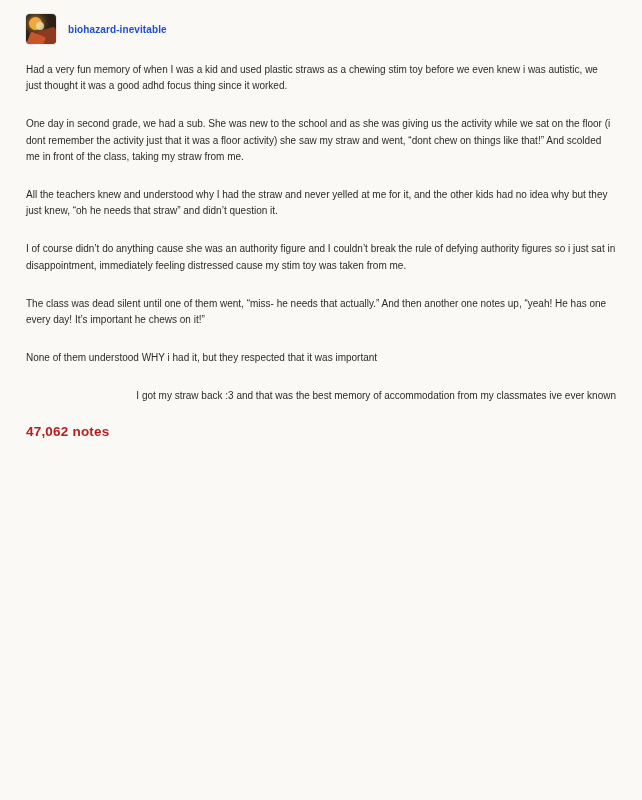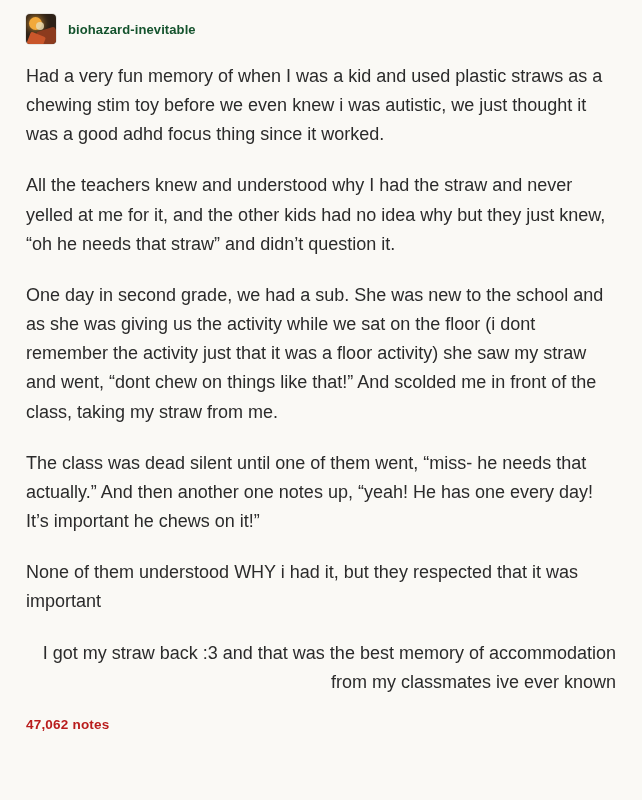--- a/index.html
+++ b/index.html
@@ -70,28 +70,28 @@
     position: absolute;
     left: 10px;
     top: 8px;
     width: 8px;
     height: 8px;
     background: #e8d9b0;
     border-radius: 50%;
     opacity: .85;
   }
   .username {
-    font-size: 13px;
+    font-size: 10px;
     font-weight: bold;
-    color: #14532d;
+    color: #1d4ed8;
     letter-spacing: 0.1px;
   }
   .post-body p {
     margin: 0 0 22px 0;
-    font-size: 18px;
+    font-size: 10px;
     line-height: 1.62;
     color: #2b2b2b;
   }
   .post-body p:last-child {
     margin-bottom: 20px;
     text-align: right;
   }
   .notes {
     font-size: 13.5px;
     font-weight: bold;
@@ -110,22 +110,23 @@
       <div class="a-sun"></div>
       <div class="a-shape1"></div>
       <div class="a-shape2"></div>
       <div class="a-shape3"></div>
     </div>
     <div class="username">biohazard-inevitable</div>
   </div>
 
   <div class="post-body">
     <p>Had a very fun memory of when I was a kid and used plastic straws as a chewing stim toy before we even knew i was autistic, we just thought it was a good adhd focus thing since it worked.</p>
+    <p>One day in second grade, we had a sub. She was new to the school and as she was giving us the activity while we sat on the floor (i dont remember the activity just that it was a floor activity) she saw my straw and went, “dont chew on things like that!” And scolded me in front of the class, taking my straw from me.</p>
     <p>All the teachers knew and understood why I had the straw and never yelled at me for it, and the other kids had no idea why but they just knew, “oh he needs that straw” and didn’t question it.</p>
-    <p>One day in second grade, we had a sub. She was new to the school and as she was giving us the activity while we sat on the floor (i dont remember the activity just that it was a floor activity) she saw my straw and went, “dont chew on things like that!” And scolded me in front of the class, taking my straw from me.</p>
+    <p>I of course didn’t do anything cause she was an authority figure and I couldn’t break the rule of defying authority figures so i just sat in disappointment, immediately feeling distressed cause my stim toy was taken from me.</p>
     <p>The class was dead silent until one of them went, “miss- he needs that actually.” And then another one notes up, “yeah! He has one every day! It’s important he chews on it!”</p>
     <p>None of them understood WHY i had it, but they respected that it was important</p>
     <p>I got my straw back :3 and that was the best memory of accommodation from my classmates ive ever known</p>
   </div>
 
   <div class="notes">47,062 notes</div>
 
 </div>
 
 </body></html>

